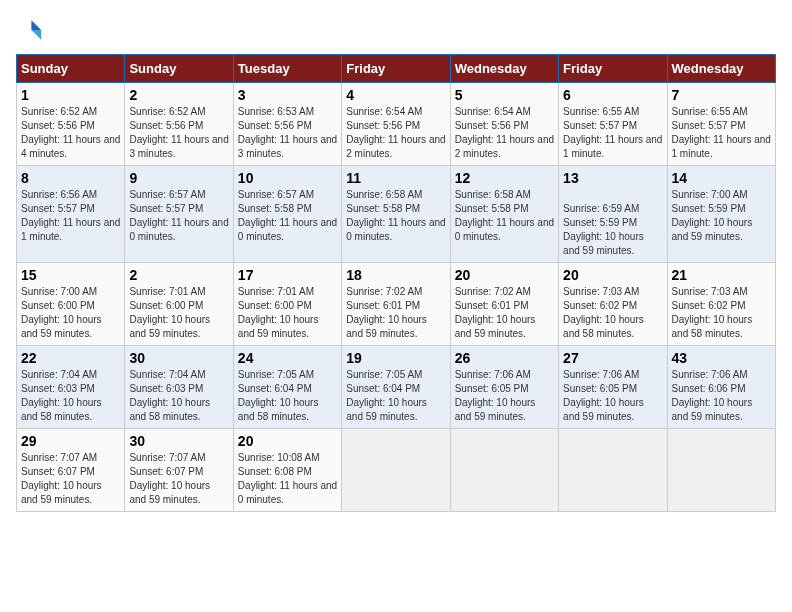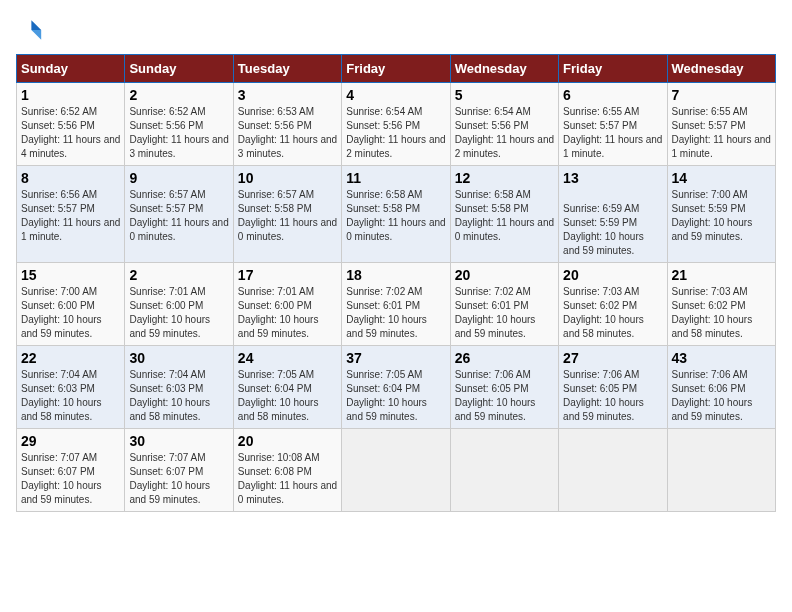--- a/index.html
+++ b/index.html
@@ -271,21 +271,21 @@
 Sunset: 6:03 PM
 Daylight: 10 hours and 58 minutes.</div>
         </td>
         <td>
           <span class="day-num">24</span>
           <div class="day-info" style="white-space: pre-line;">Sunrise: 7:05 AM
 Sunset: 6:04 PM
 Daylight: 10 hours and 58 minutes.</div>
         </td>
         <td>
-          <span class="day-num">37</span>
+          <span class="day-num">19</span>
           <div class="day-info" style="white-space: pre-line;">Sunrise: 7:05 AM
 Sunset: 6:04 PM
 Daylight: 10 hours and 59 minutes.</div>
         </td>
         <td>
           <span class="day-num">26</span>
           <div class="day-info" style="white-space: pre-line;">Sunrise: 7:06 AM
 Sunset: 6:05 PM
 Daylight: 10 hours and 59 minutes.</div>
         </td>

